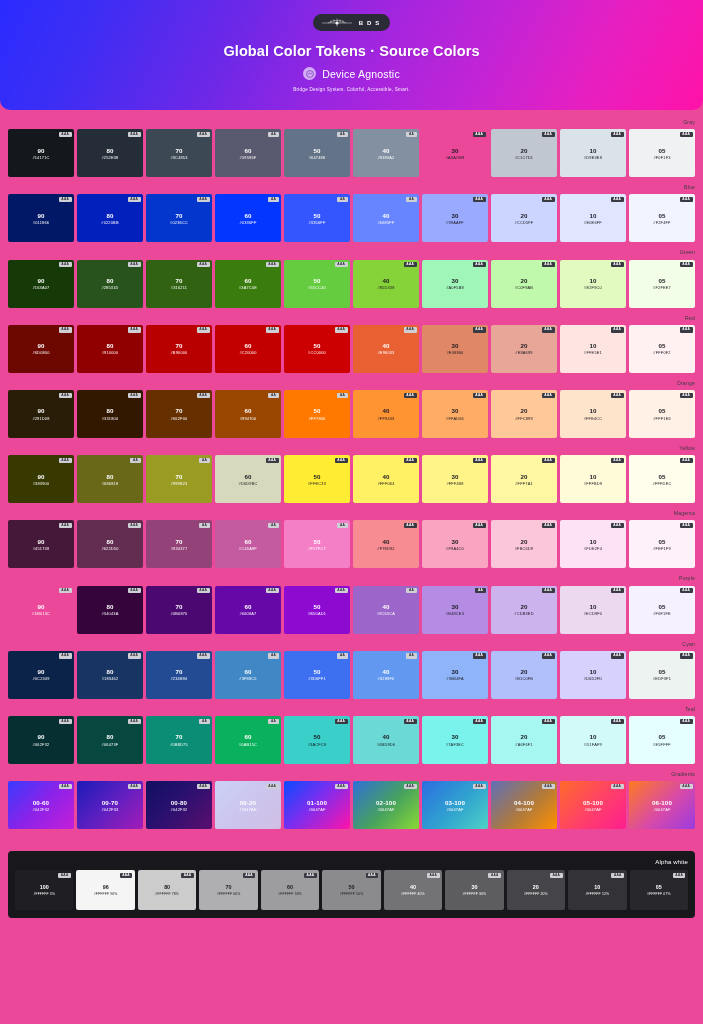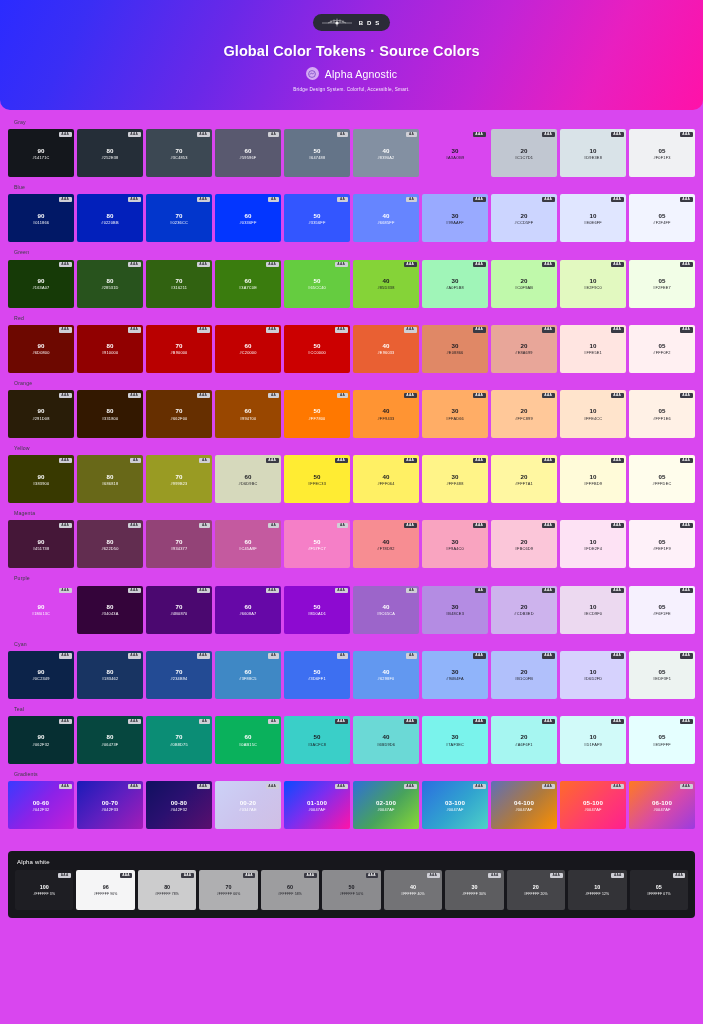--- a/index.html
+++ b/index.html
@@ -7,23 +7,24 @@
   html, body {
     width: 703px;
     background: #ffffff;
     font-family: "Liberation Sans", "DejaVu Sans", sans-serif;
     -webkit-font-smoothing: antialiased;
   }
 
   #page {
     width: 703px;
     min-height: 1024px;
-    background: #d946ef;
+    background: #ec4899;
     position: relative;
     overflow: hidden;
+    text-align: right;
   }
 
   
   .hero {
     width: 703px;
     height: 110px;
     background: linear-gradient(115deg,
                 #2b2bff 0%,
                 #3a2ef5 12%,
                 #6a28e8 32%,
@@ -229,21 +230,21 @@
 
     <div class="hero-title">Global Color Tokens · Source Colors</div>
 
     <div class="hero-sub">
       <span class="chip-icon">
         <svg width="8" height="8" viewBox="0 0 8 8">
           <circle cx="4" cy="4" r="3.4" fill="none" stroke="#6a3bbd" stroke-width="0.7"></circle>
           <path d="M2 4.6 L3.4 2.8 L4.6 4.2 L6 2.6" fill="none" stroke="#6a3bbd" stroke-width="0.7"></path>
         </svg>
       </span>
-      <span class="label">Alpha Agnostic</span>
+      <span class="label">Device Agnostic</span>
     </div>
 
     <div class="hero-tag">Bridge Design System. Colorful, Accessible, Smart.</div>
   </div>
 
   <div class="sheet" id="ramps">
       <div class="group">
         <div class="group-label">Gray</div>
         <div class="ramp">
           <div class="swatch on-dark" style="background: rgb(20, 23, 28);">

